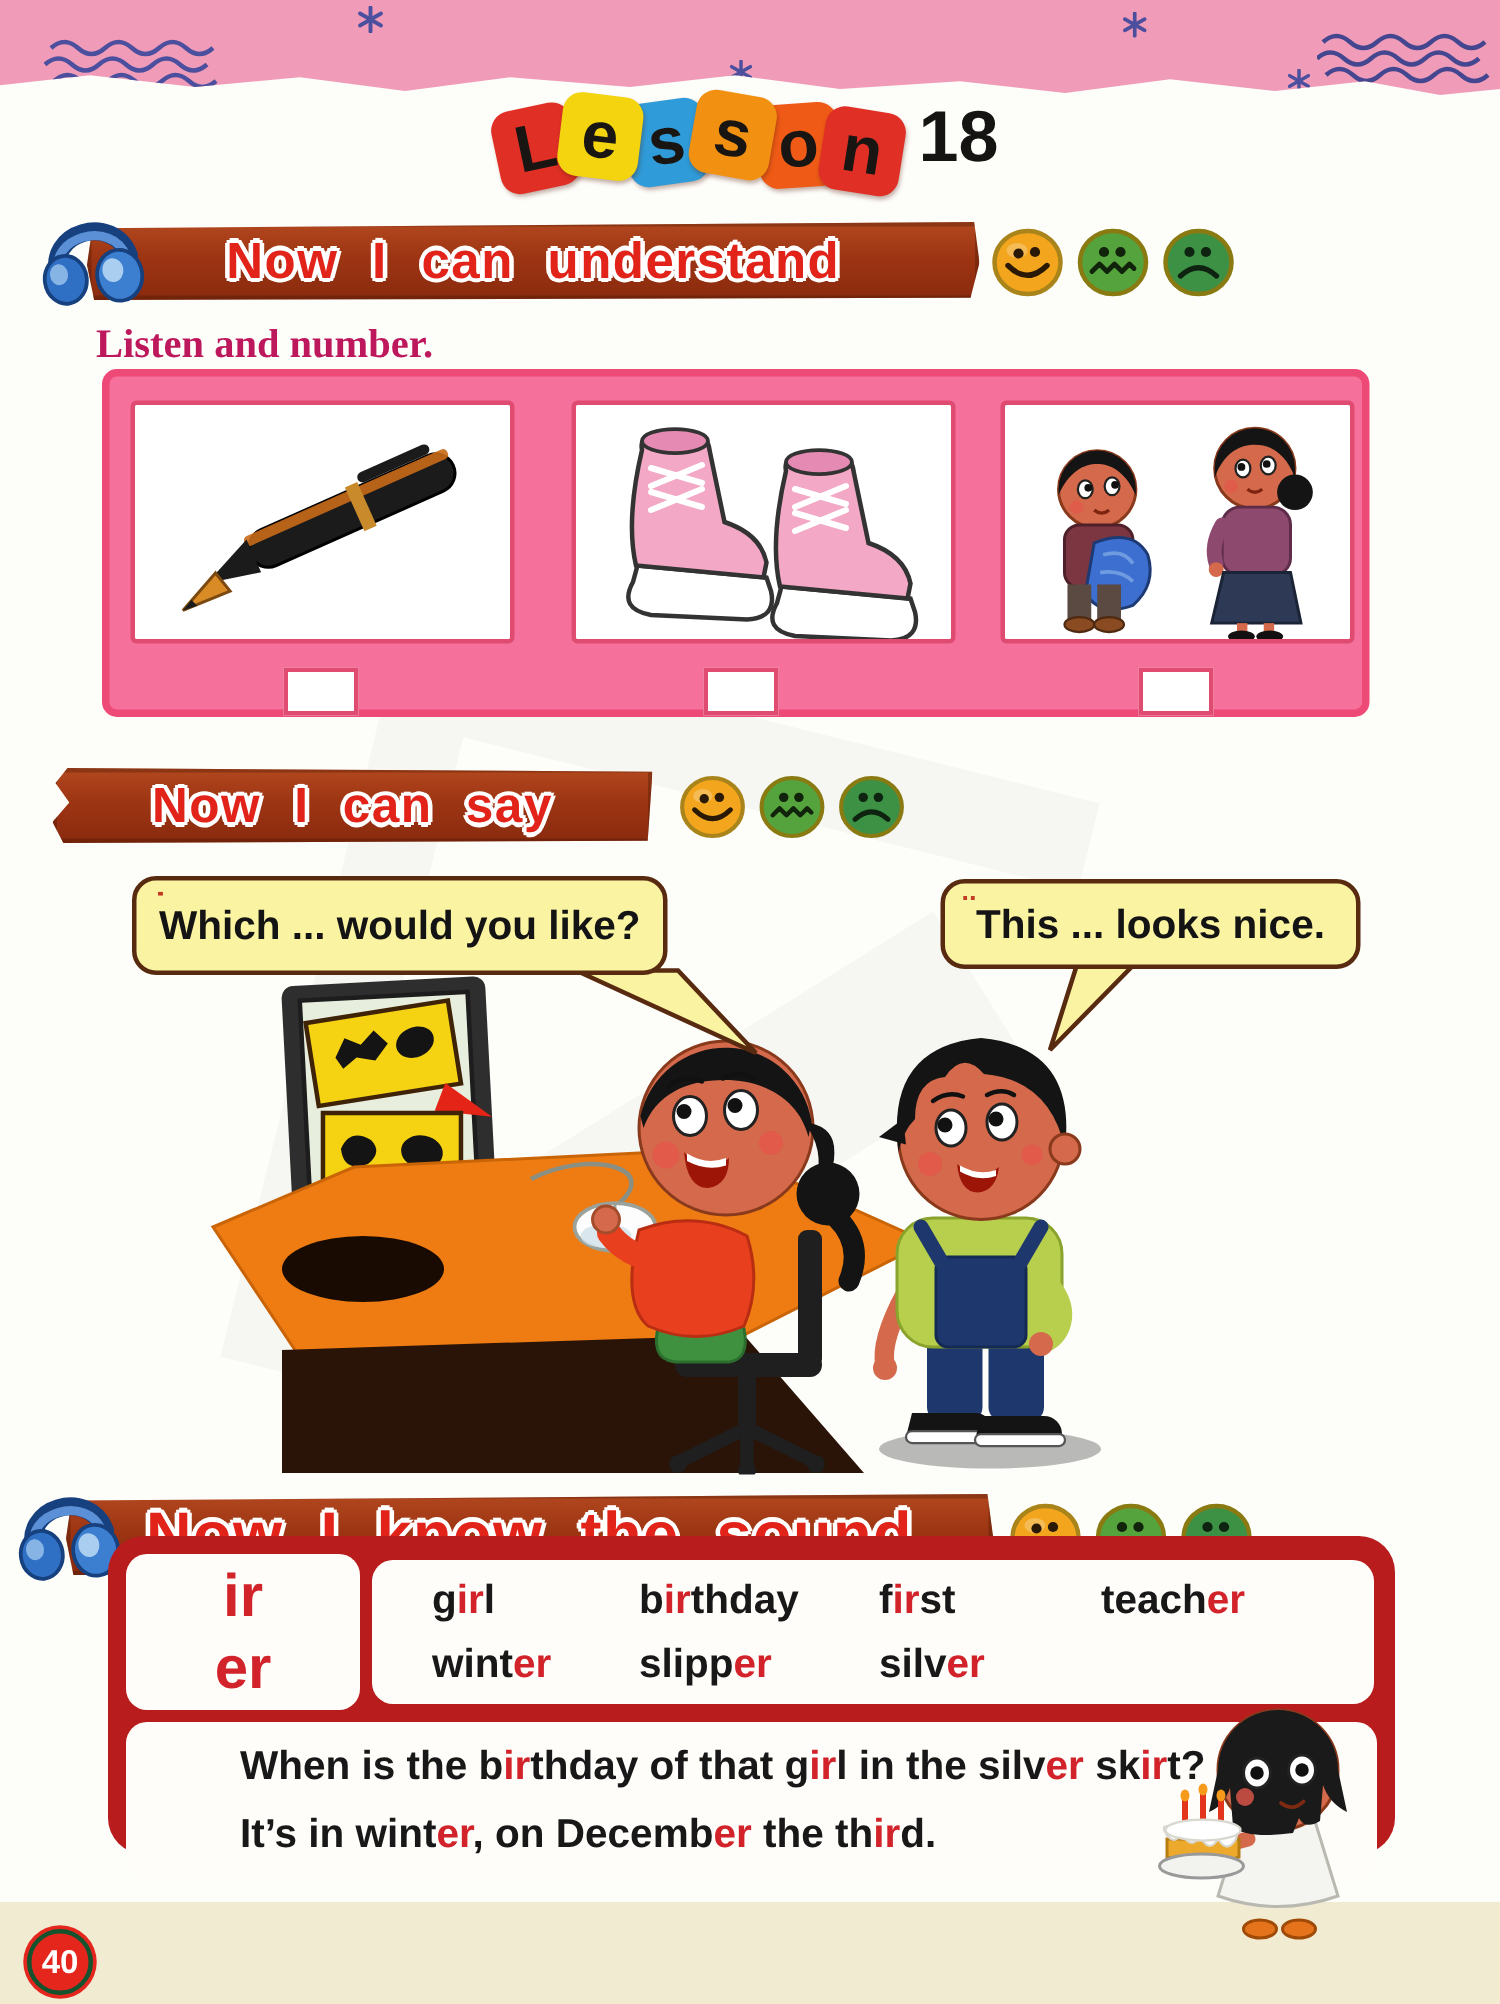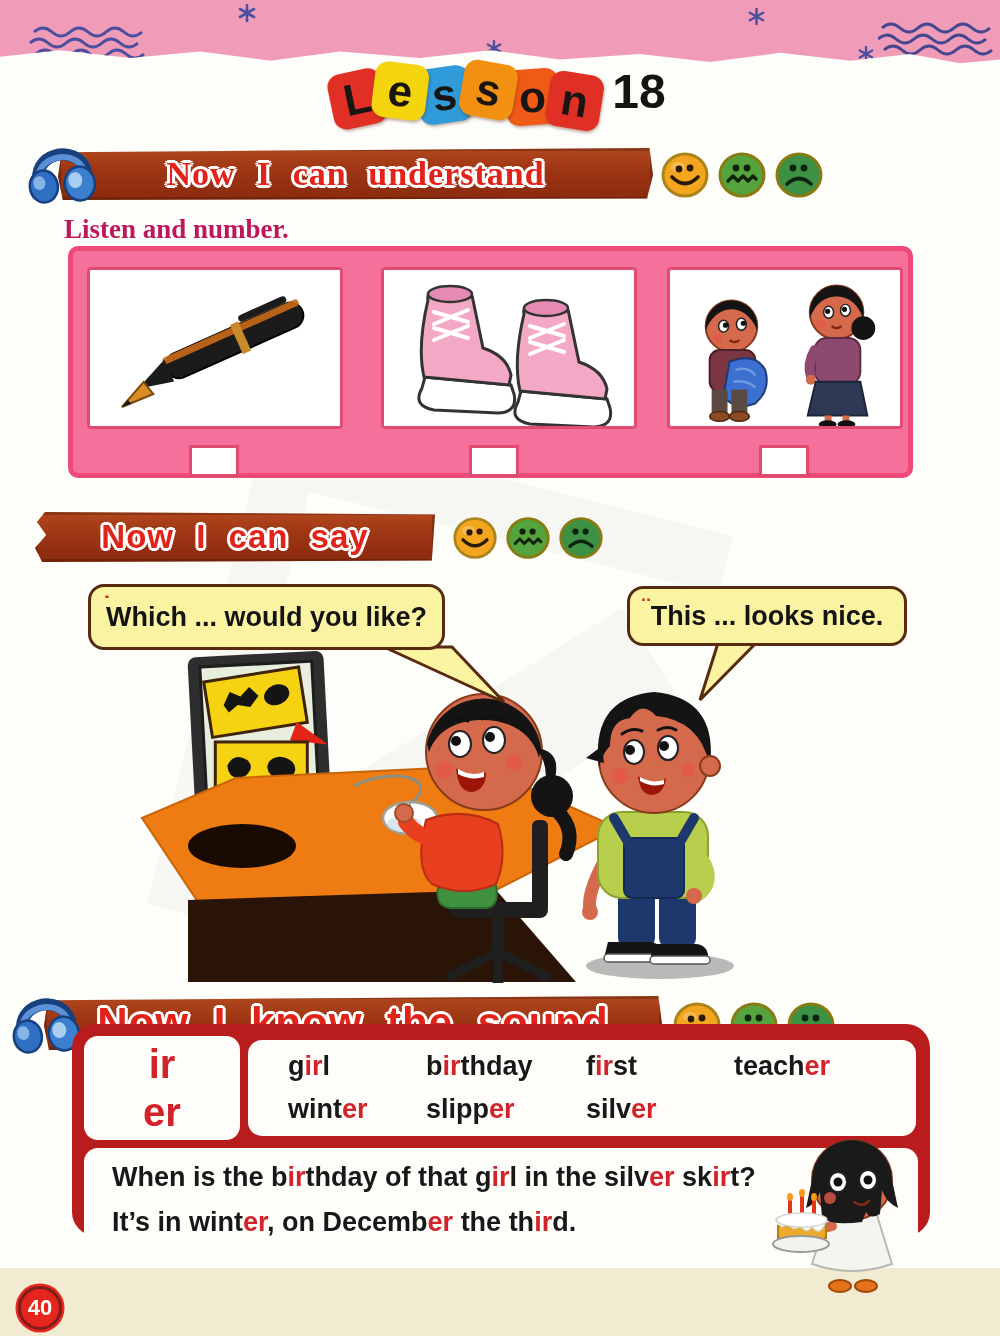--- a/index.html
+++ b/index.html
@@ -51,25 +51,25 @@
   
   .phonics{left:72px;top:1024px;width:858px;height:212px;background:#b91c1c;border-radius:24px;z-index:3;}
   .ph-white{position:absolute;background:#fffdfa;border-radius:14px;}
   .sounds{left:12px;top:12px;width:156px;height:104px;display:flex;flex-direction:column;align-items:center;justify-content:center;gap:2px;}
   .sound{font:700 40px "Liberation Sans",sans-serif;color:#d2232a;line-height:46px;}
   .wordsbox{left:176px;top:16px;width:668px;height:96px;display:grid;grid-template-columns:138px 160px 148px auto;
     align-content:center;row-gap:12px;padding-left:40px;box-sizing:border-box;}
   .pword{font:700 27px "Liberation Sans",sans-serif;color:#181818;white-space:nowrap;}
   .hl{color:#d2232a;}
   .sentbox{left:12px;top:124px;width:834px;height:104px;padding:14px 0 0 28px;box-sizing:border-box;}
-  .sline{font:700 27px "Liberation Sans",sans-serif;color:#181818;margin-bottom:14px;white-space:nowrap;}
+  .sline{font:700 27px "Liberation Sans",sans-serif;color:#181818;margin-bottom:14px;white-space:nowrap;margin-left:48px;}
 
   
   .cream{left:0;top:1268px;width:1000px;height:68px;background:#f1ebd2;z-index:1;}
-  .badge40{left:18px;top:1286px;width:44px;height:44px;border-radius:50%;background:#e5261d;border:3px solid #7f1d1d;
+  .badge40{left:18px;top:1286px;width:44px;height:44px;border-radius:50%;background:#e5261d;border:3px solid #14532d;
     box-shadow:0 0 0 2.5px #e5261d;box-sizing:border-box;display:flex;align-items:center;justify-content:center;
     font:700 22px "Liberation Sans",sans-serif;color:#fff;z-index:2;}
 
   
   .wm{position:absolute;opacity:0.03;background:#222;}
 </style>
 </head>
 <body>
 
 <div class="wm" style="left:200px;top:470px;width:480px;height:500px;clip-path:polygon(0 0,100% 0,100% 12%,12% 12%,12% 100%,0 100%);transform:rotate(14deg);"></div>
@@ -135,21 +135,21 @@
 <svg class="abs" style="left:22px;top:138px;z-index:2" width="78" height="68" viewBox="0 0 78 68">
   <g transform="rotate(-8 39 34)">
     <path d="M16,44 C10,12 58,6 64,36" stroke="#17417e" stroke-width="12" fill="none" stroke-linecap="round"></path>
     <path d="M16,42 C12,16 56,10 62,36" stroke="#5b8fd6" stroke-width="6" fill="none" stroke-linecap="round"></path>
     <ellipse cx="20" cy="46" rx="14" ry="16" fill="#2f6fc4" stroke="#16407e" stroke-width="2.5"></ellipse>
     <ellipse cx="16" cy="42" rx="6" ry="7" fill="#9cc6ee" opacity="0.8"></ellipse>
     <ellipse cx="56" cy="48" rx="15" ry="17" fill="#3c7ecf" stroke="#16407e" stroke-width="2.5"></ellipse>
     <ellipse cx="52" cy="44" rx="7" ry="8" fill="#bcdcf4" opacity="0.85"></ellipse>
   </g>
 </svg>
-<div class="abs banner" style="left:58px;top:148px;width:595px;height:52px;font-family:Liberation Serif, serif;">
+<div class="abs banner" style="left:58px;top:148px;width:595px;height:52px;">
   <span class="banner-text" style="font-size:34px;">Now I can understand</span>
 </div>
 <div class="abs faces" style="left:660px;top:152px;">
   <svg width="50" height="46" viewBox="0 0 50 46">
       <ellipse cx="25" cy="23" rx="22" ry="21" fill="#f2a51d" stroke="#a8841a" stroke-width="3"></ellipse>
       <ellipse cx="18" cy="15" rx="7" ry="5" fill="#fff" opacity="0.25"></ellipse>
       <circle cx="19" cy="17" r="3.4" fill="#2a1a05"></circle>
       <circle cx="30" cy="16" r="3.4" fill="#2a1a05"></circle>
       <path d="M12,25 q13,13 26,0" stroke="#2a1a05" stroke-width="3.6" fill="none" stroke-linecap="round"></path>
     </svg>

